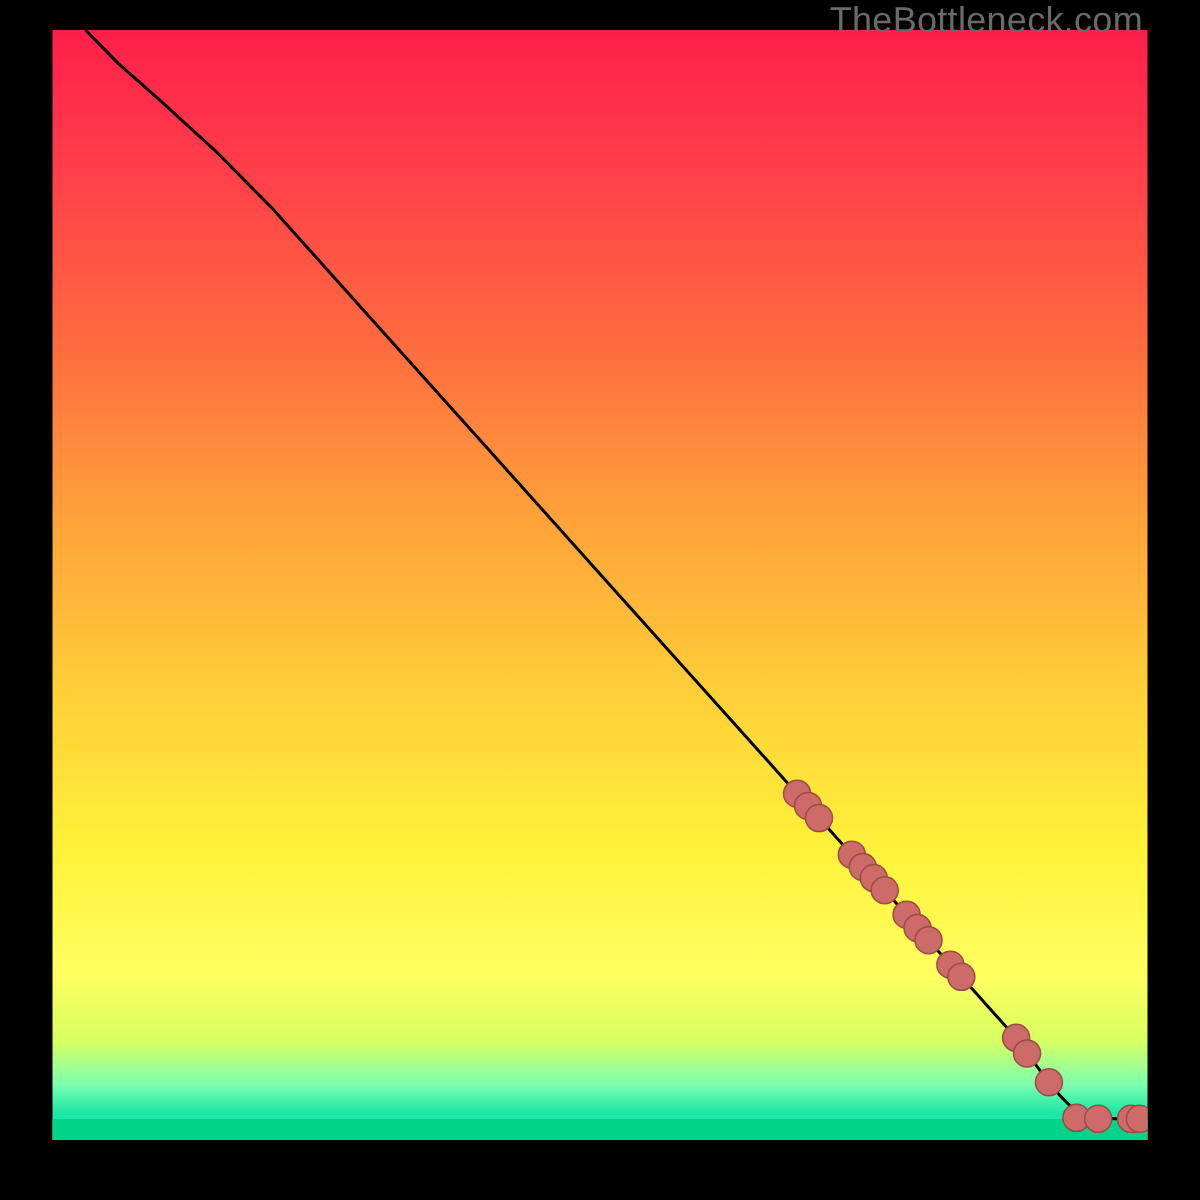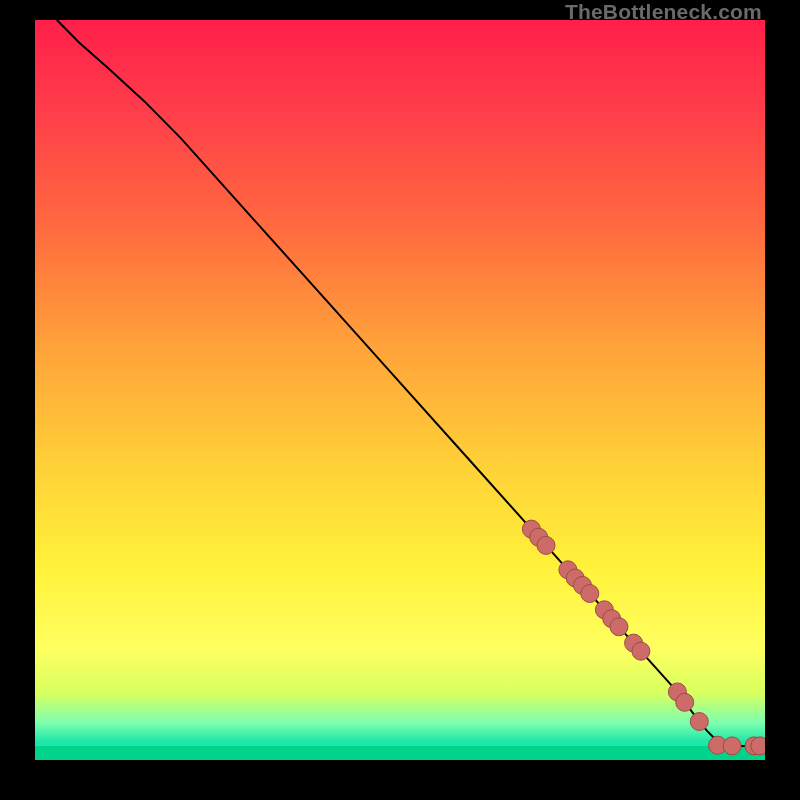--- a/index.html
+++ b/index.html
@@ -28,22 +28,22 @@
   .plot-area::after{
     
     content:"";
     position:absolute; left:0; right:0; bottom:0; height:14px;
     background:#00d48a;
   }
   .watermark {
     position: absolute;
     top: 0px; right: 38px;
     color: #6a6a6a;
-    font-size: 21px;
-    font-weight: 700;
+    font-size: 24px;
+    font-weight: 400;
     letter-spacing: 0.2px;
   }
   svg.overlay { position:absolute; left:35px; top:20px; width:730px; height:740px; }
   .curve { fill:none; stroke:#000; stroke-width:2; }
   .marker { fill:#cc6b67; stroke:#9a4c49; stroke-width:1; }
 </style>
 </head>
 <body>
 
 <div class="stage">

